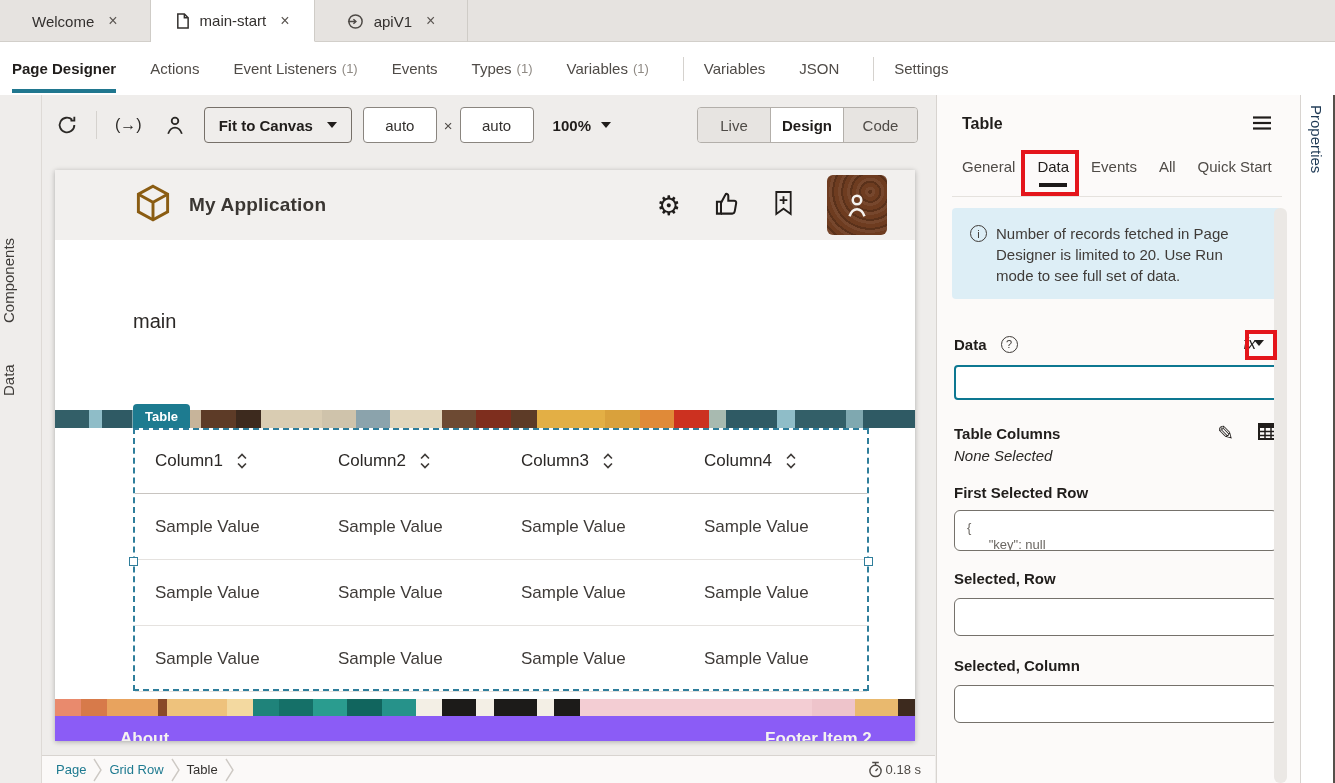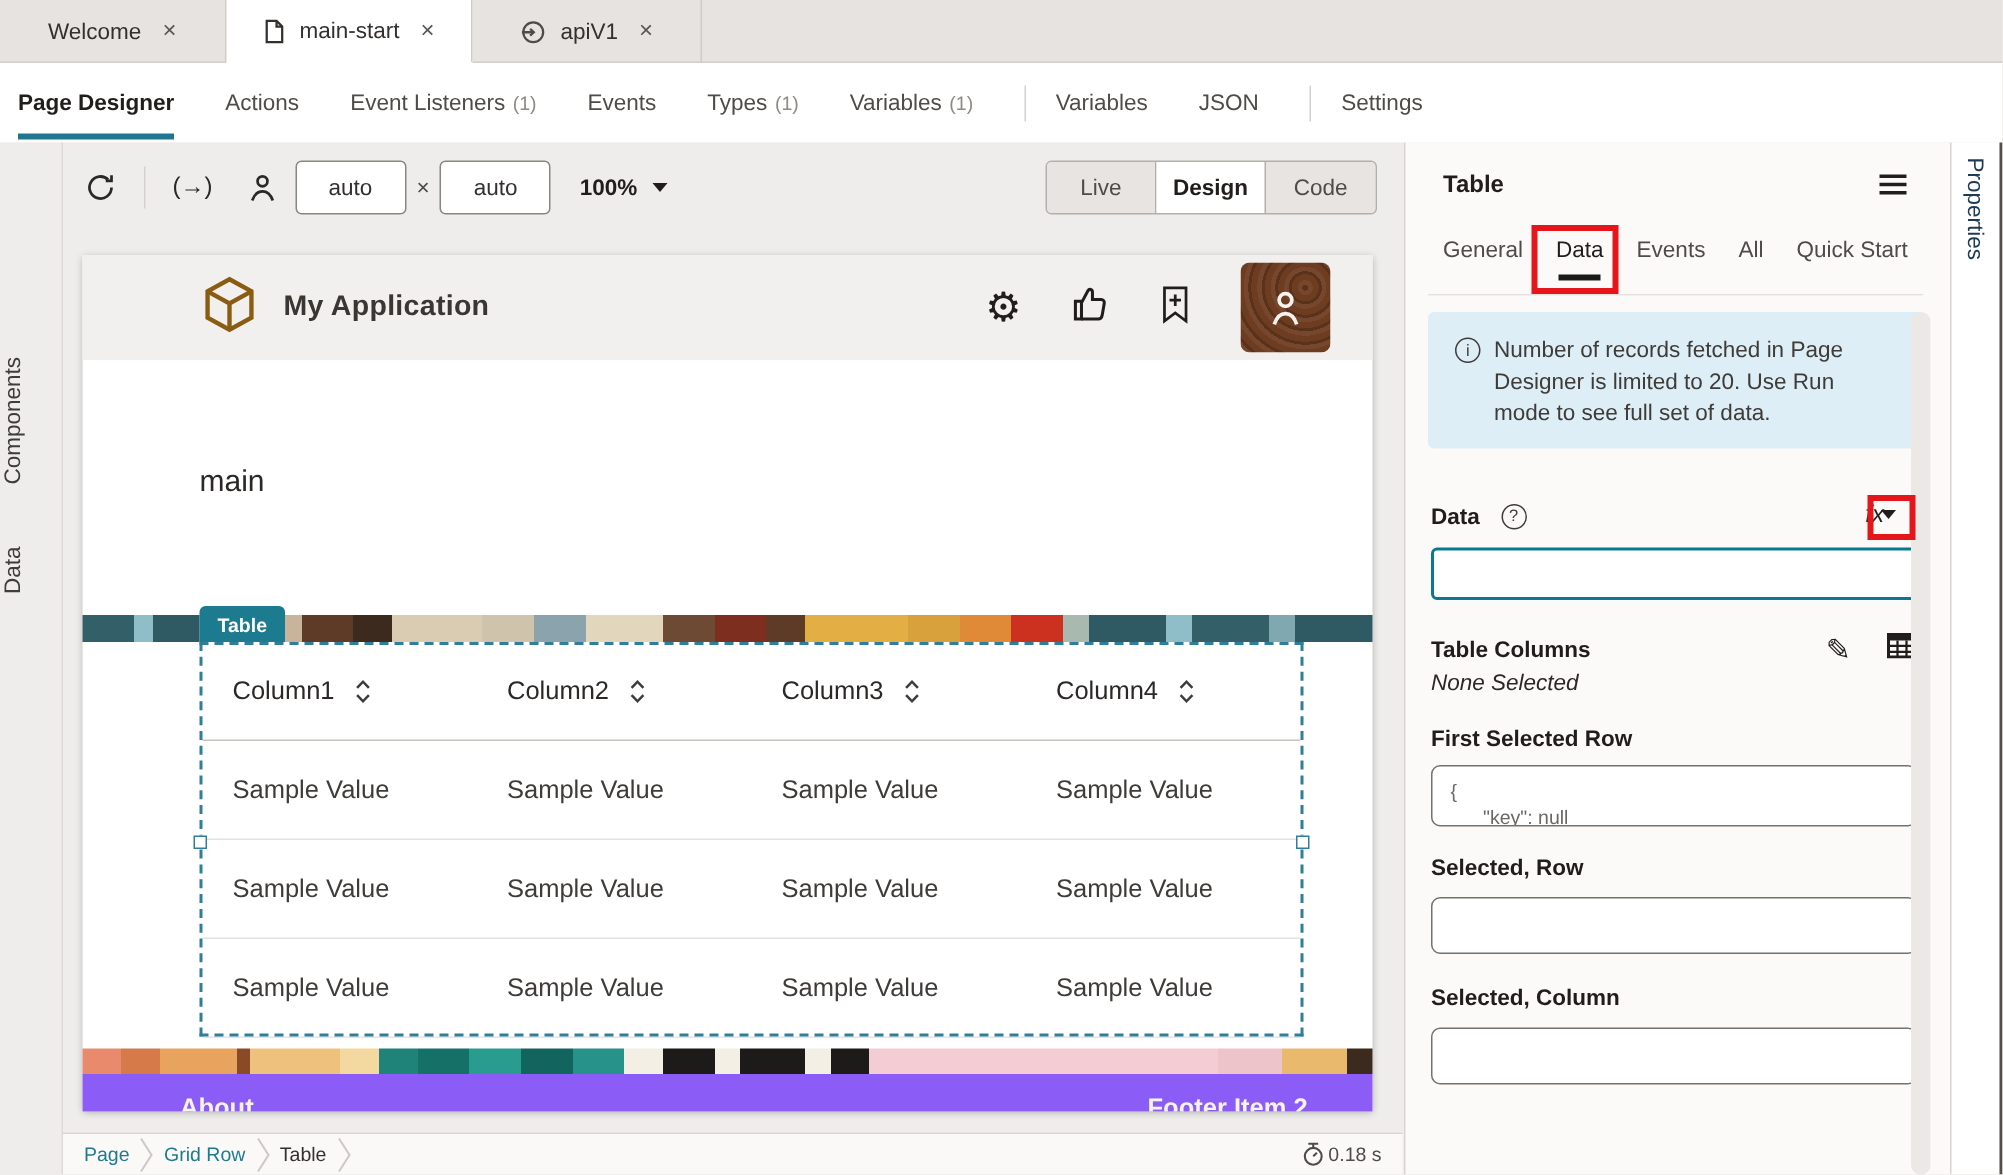--- a/index.html
+++ b/index.html
@@ -186,20 +186,24 @@
       </svg>
   </span>
   <div class="tbdiv" style="margin:0 18px 0 18px;"></div>
   <span class="tbicon" style="font-size:16px; color:#2b2926;">(→)</span>
   <span class="tbicon" style="margin-left:22px;">
     <svg width="22" height="24" viewBox="0 0 24 24" fill="none" stroke="#2b2926" stroke-width="2">
         <circle cx="12" cy="7.5" r="3.6"></circle>
         <path d="M4.5 21.5c1.6-4.4 4.3-6.6 7.5-6.6s5.9 2.2 7.5 6.6"></path>
       </svg>
   </span>
+  <div class="fitbtn" style="margin-left:18px;">
+    <span>Fit to Canvas</span>
+    <span class="caret"></span>
+  </div>
   <input class="sizein" style="margin-left: 11px;" value="auto">
   <span style="margin:0 7px; font-size:15px; color:#4f4b47;">×</span>
   <input class="sizein" value="auto" style="">
   <div class="zoomsel" style="margin-left:19px;">
     <span>100%</span>
     <span class="caret"></span>
   </div>
   <div class="modes">
     <div class="mode">Live</div>
     <div class="mode active">Design</div>

